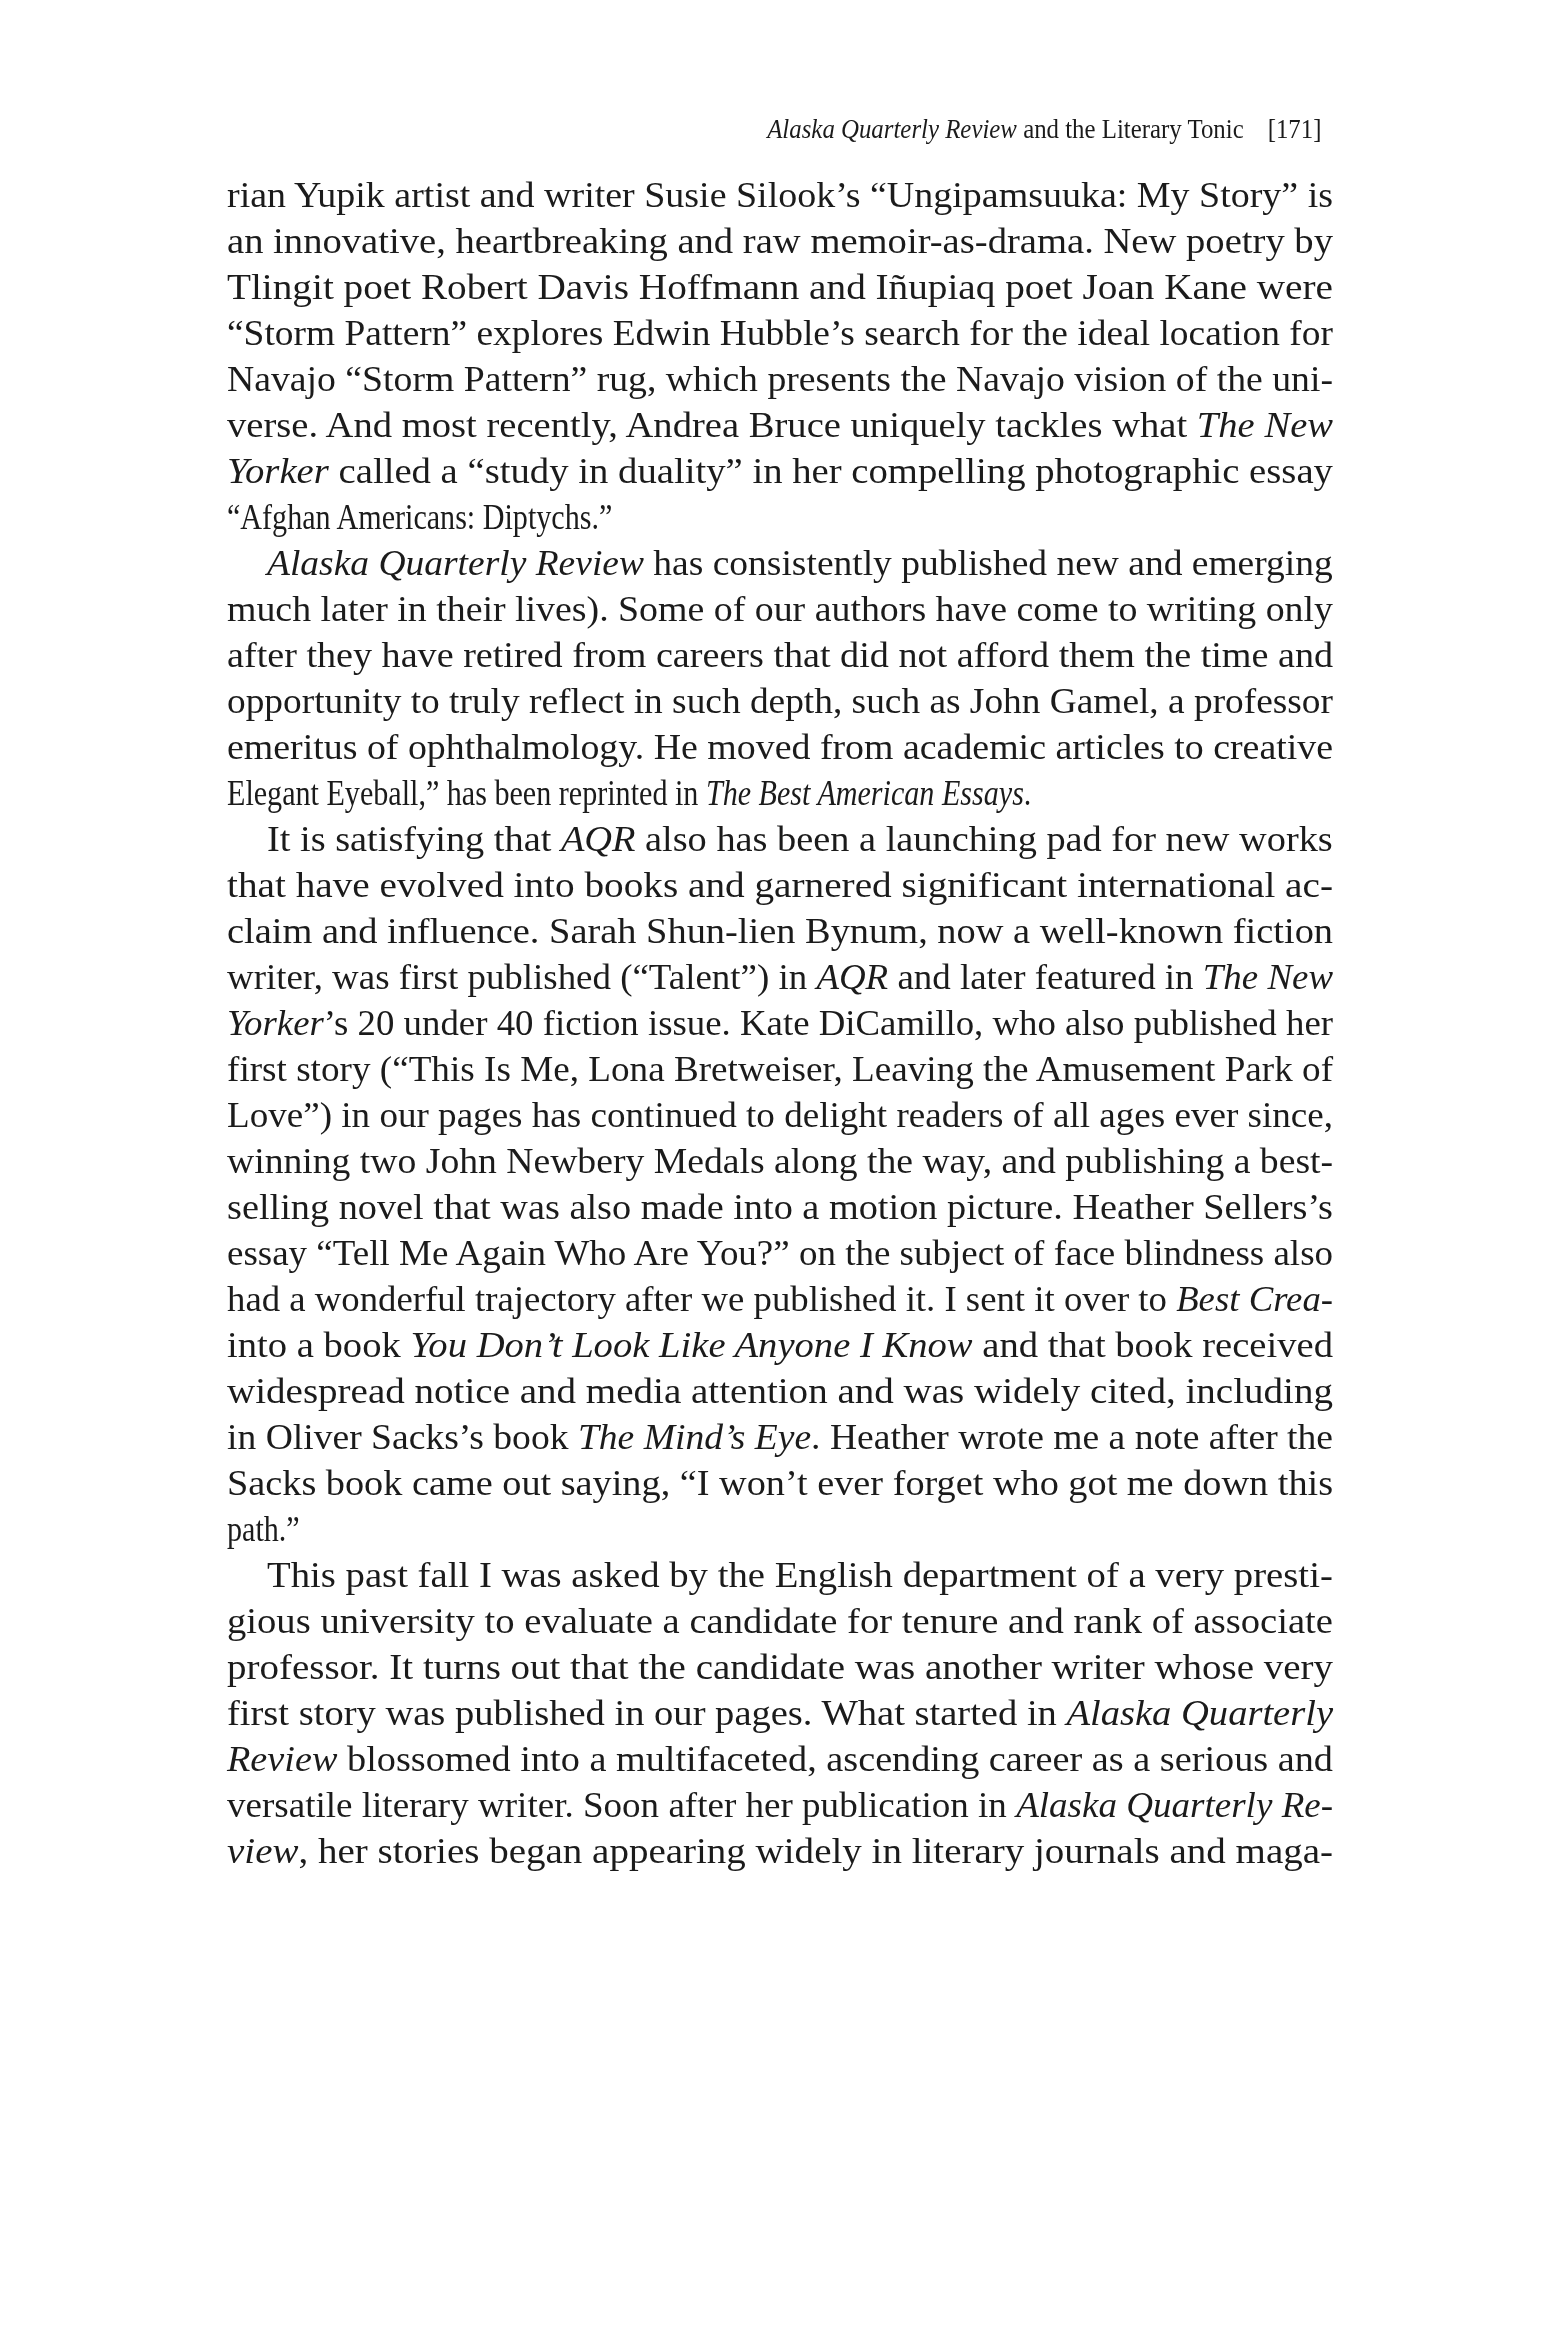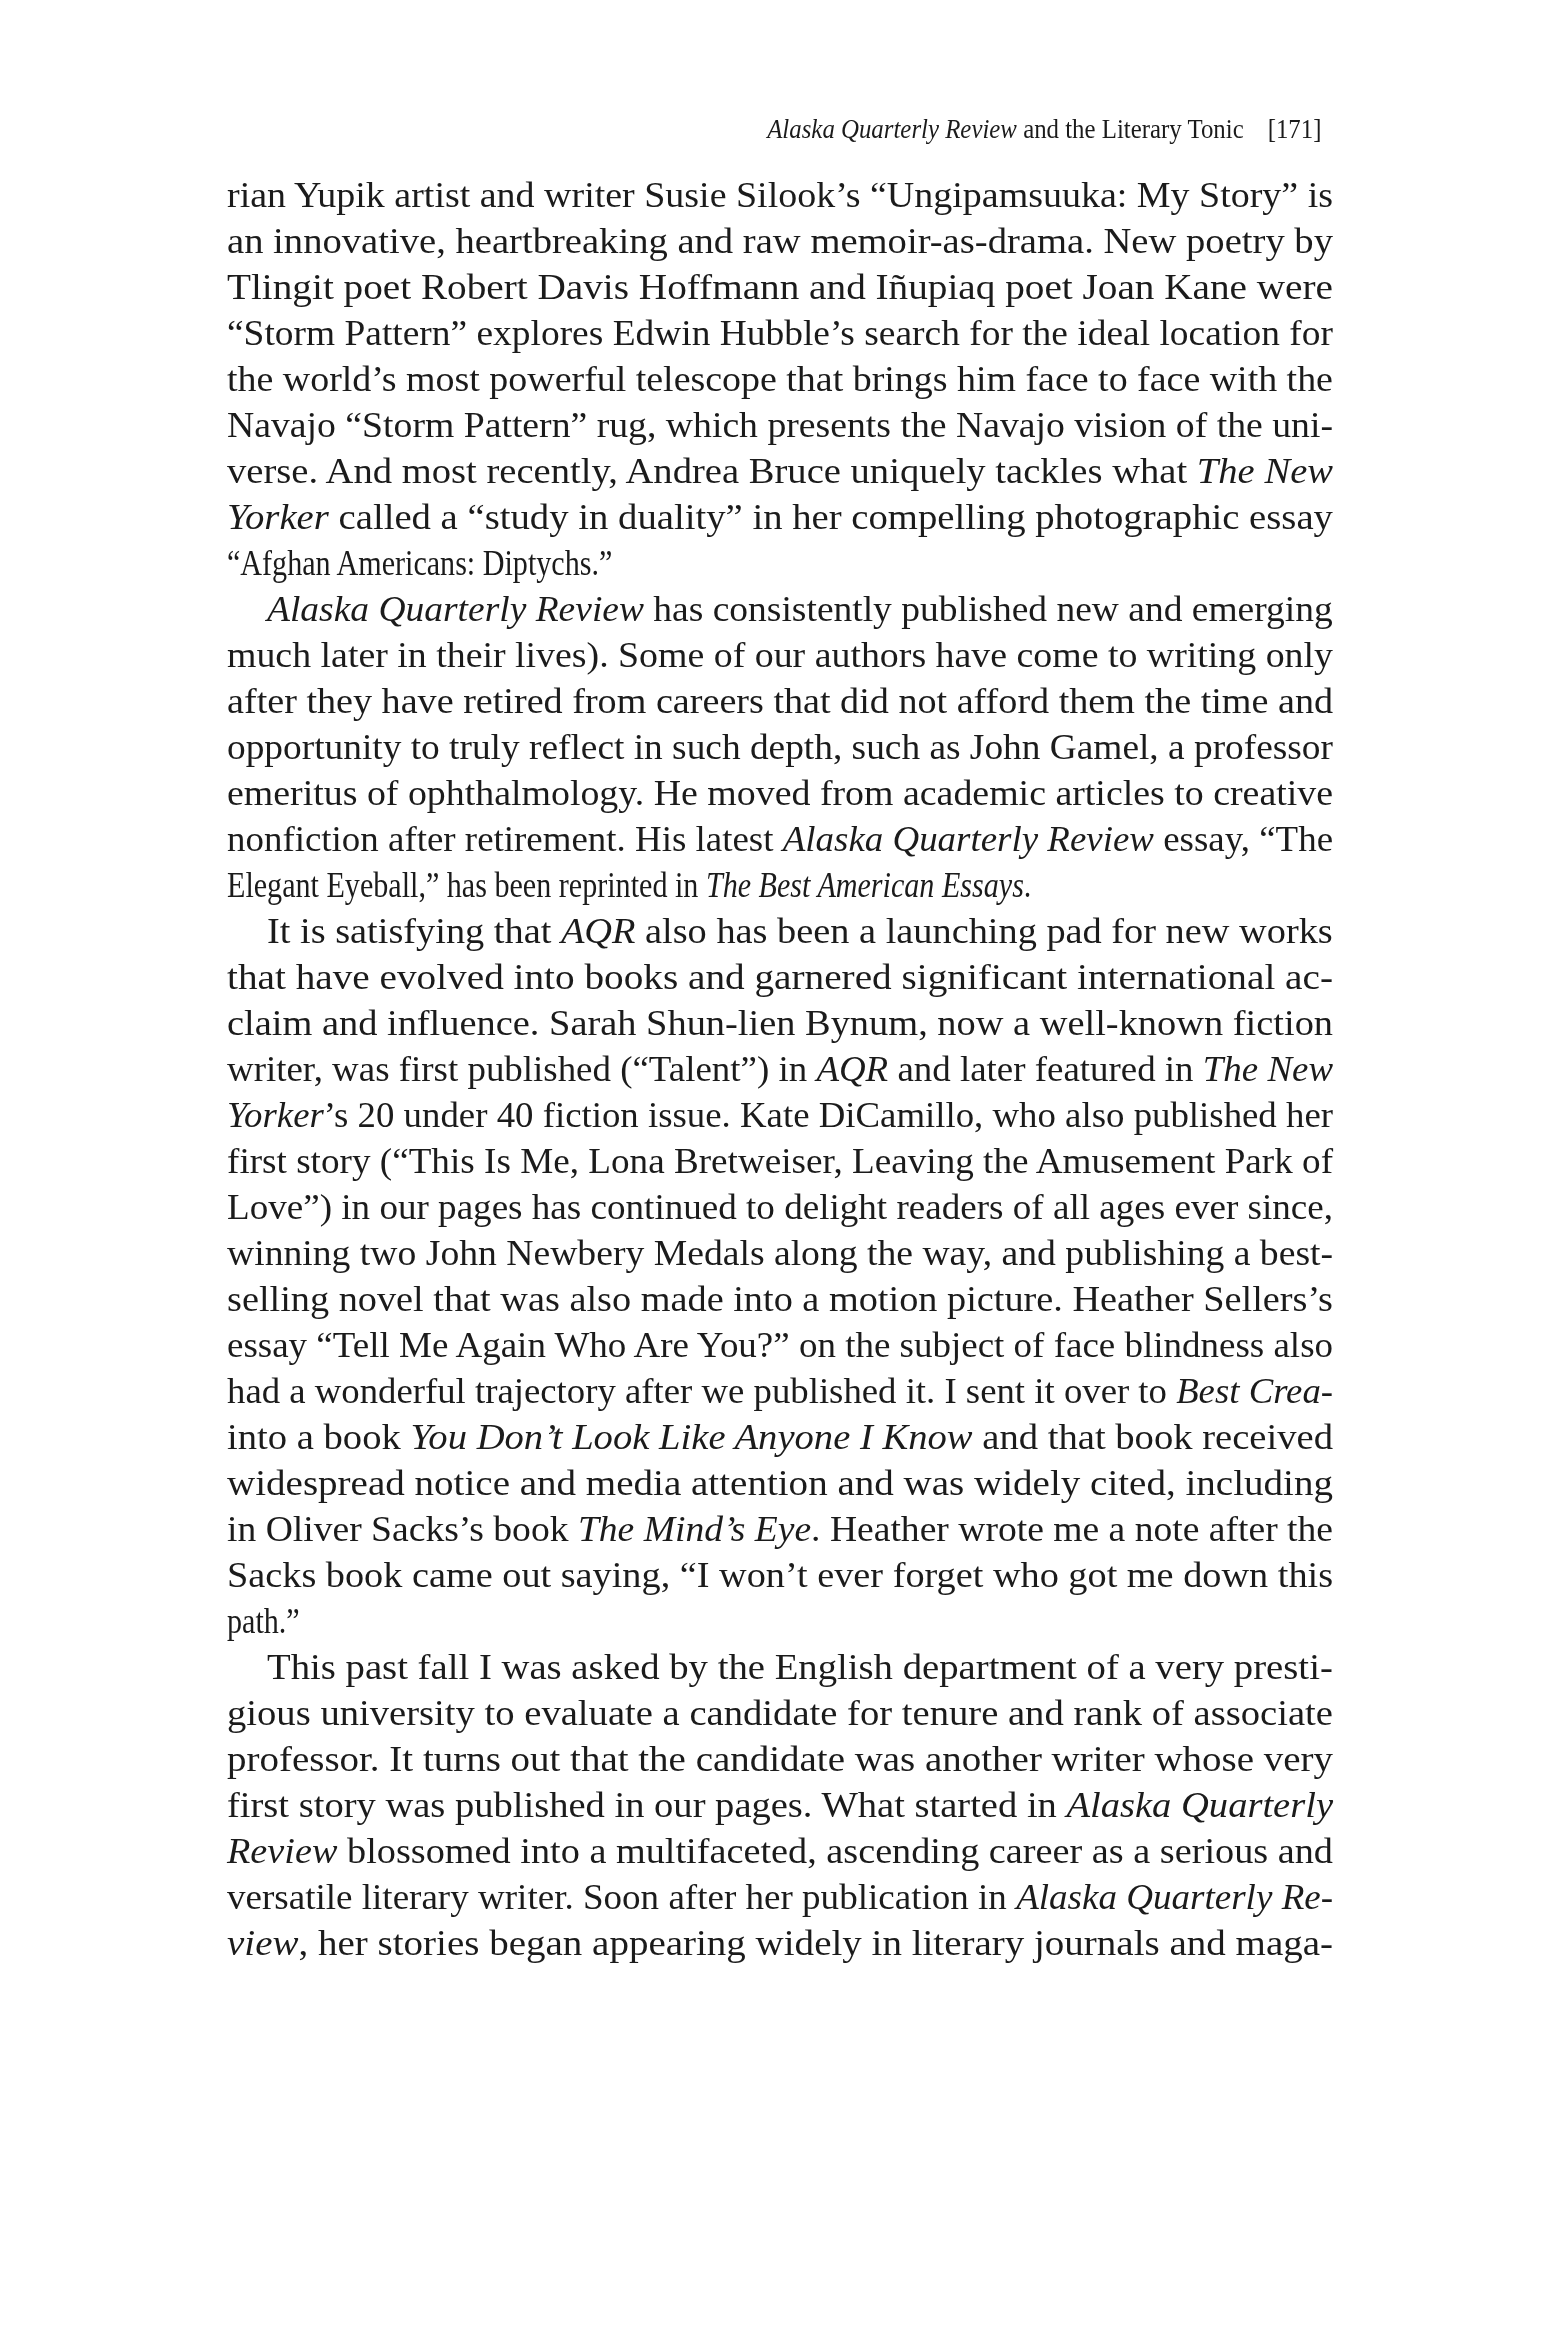--- a/index.html
+++ b/index.html
@@ -33,31 +33,29 @@
 
 <div class="page">
   <div class="running-head">
     <span class="title-it">Alaska Quarterly Review</span><span> and the Literary Tonic</span><span class="folio">[171]</span>
   </div>
   <div class="body-text" id="body-text">
       <div class="line"><span class="inner" style="transform: scaleX(1.0849);"><span>rian Yupik artist and writer Susie Silook’s “Ungipamsuuka: My Story” is</span></span></div>
       <div class="line"><span class="inner" style="transform: scaleX(1.1035);"><span>an innovative, heartbreaking and raw memoir-as-drama. New poetry by</span></span></div>
       <div class="line"><span class="inner" style="transform: scaleX(1.1207);"><span>Tlingit poet Robert Davis Hoffmann and Iñupiaq poet Joan Kane were</span></span></div>
       <div class="line"><span class="inner" style="transform: scaleX(1.0695);"><span>“Storm Pattern” explores Edwin Hubble’s search for the ideal location for</span></span></div>
-      <div class="line"><span class="inner" style="transform: scaleX(1.0837);"><span>the world’s most powerful telescope that brings him face to face with the</span></span></div>
       <div class="line"><span class="inner" style="transform: scaleX(1.0775);"><span>Navajo “Storm Pattern” rug, which presents the Navajo vision of the uni-</span></span></div>
       <div class="line"><span class="inner" style="transform: scaleX(1.103);"><span>verse. And most recently, Andrea Bruce uniquely tackles what </span><i>The New</i></span></div>
       <div class="line"><span class="inner" style="transform: scaleX(1.1061);"><i>Yorker</i><span> called a “study in duality” in her compelling photographic essay</span></span></div>
       <div class="line last"><span class="inner" style="transform: scaleX(0.86);"><span>“Afghan Americans: Diptychs.”</span></span></div>
       <div class="line indent"><span class="inner" style="transform: scaleX(1.0714);"><i>Alaska Quarterly Review</i><span> has consistently published new and emerging</span></span></div>
       <div class="line"><span class="inner" style="transform: scaleX(1.0816);"><span>much later in their lives). Some of our authors have come to writing only</span></span></div>
       <div class="line"><span class="inner" style="transform: scaleX(1.0898);"><span>after they have retired from careers that did not afford them the time and</span></span></div>
       <div class="line"><span class="inner" style="transform: scaleX(1.0674);"><span>opportunity to truly reflect in such depth, such as John Gamel, a professor</span></span></div>
       <div class="line"><span class="inner" style="transform: scaleX(1.0821);"><span>emeritus of ophthalmology. He moved from academic articles to creative</span></span></div>
-      <div class="line"><span class="inner" style="transform: scaleX(1.055);"><span>nonfiction after retirement. His latest </span><i>Alaska Quarterly Review</i><span> essay, “The</span></span></div>
       <div class="line last"><span class="inner" style="transform: scaleX(0.86);"><span>Elegant Eyeball,” has been reprinted in </span><i>The Best American Essays</i><span>.</span></span></div>
       <div class="line indent"><span class="inner" style="transform: scaleX(1.0954);"><span>It is satisfying that </span><i>AQR</i><span> also has been a launching pad for new works</span></span></div>
       <div class="line"><span class="inner" style="transform: scaleX(1.1212);"><span>that have evolved into books and garnered significant international ac-</span></span></div>
       <div class="line"><span class="inner" style="transform: scaleX(1.0973);"><span>claim and influence. Sarah Shun-lien Bynum, now a well-known fiction</span></span></div>
       <div class="line"><span class="inner" style="transform: scaleX(1.0546);"><span>writer, was first published (“Talent”) in </span><i>AQR</i><span> and later featured in </span><i>The New</i></span></div>
       <div class="line"><span class="inner" style="transform: scaleX(1.0518);"><i>Yorker</i><span>’s 20 under 40 fiction issue. Kate DiCamillo, who also published her</span></span></div>
       <div class="line"><span class="inner" style="transform: scaleX(1.0619);"><span>first story (“This Is Me, Lona Bretweiser, Leaving the Amusement Park of</span></span></div>
       <div class="line"><span class="inner" style="transform: scaleX(1.0596);"><span>Love”) in our pages has continued to delight readers of all ages ever since,</span></span></div>
       <div class="line"><span class="inner" style="transform: scaleX(1.0758);"><span>winning two John Newbery Medals along the way, and publishing a best-</span></span></div>
       <div class="line"><span class="inner" style="transform: scaleX(1.0941);"><span>selling novel that was also made into a motion picture. Heather Sellers’s</span></span></div>

